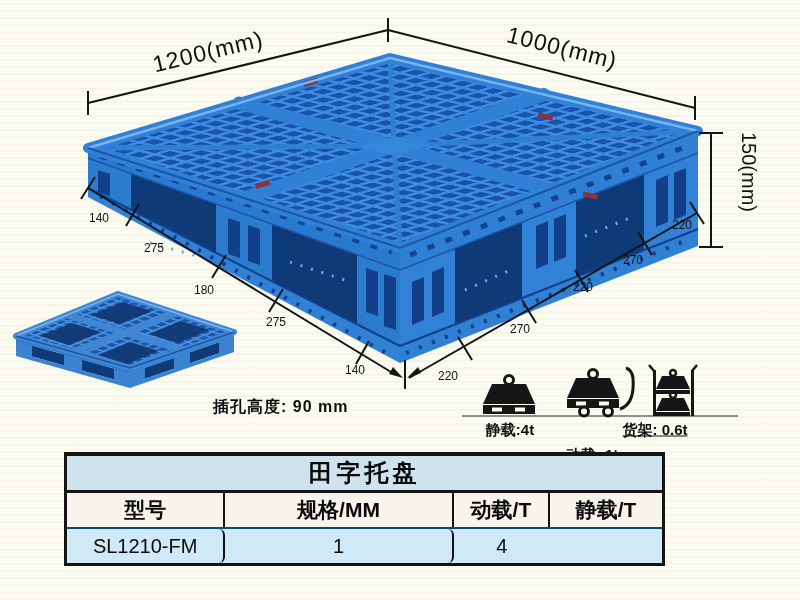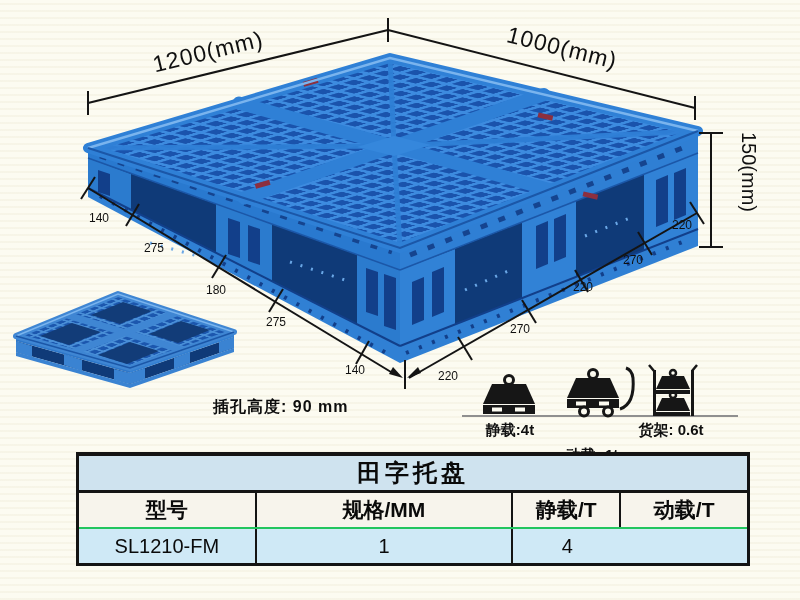--- a/index.html
+++ b/index.html
@@ -7,30 +7,30 @@
   .page{position:relative;width:800px;height:600px;overflow:hidden;
         background-color:#fcfbf1;
         background-image:repeating-linear-gradient(0deg, rgba(228,222,196,0.22) 0 2px, rgba(255,255,255,0) 2px 7px);}
   .art{position:absolute;left:0;top:0;}
   .lbl{position:absolute;color:#101010;white-space:nowrap;transform:translate(-50%,-50%);}
   .dim-big{font-size:23px;letter-spacing:1px;}
   .dim-small{font-size:12px;font-weight:500;}
   .spec-line{position:absolute;left:213px;font-size:16px;font-weight:bold;color:#0d0d0d;white-space:nowrap;letter-spacing:1px;}
   .load-lbl{font-size:15px;font-weight:bold;}
   
-  .tbl{position:absolute;left:76px;top:452px;width:674px;border:3px solid #141414;border-top-width:4px;background:#fff;box-sizing:border-box;}
+  .tbl{position:absolute;left:64px;top:452px;width:601px;border:3px solid #141414;border-top-width:4px;background:#fff;box-sizing:border-box;}
   .tbl-title{height:34px;line-height:34px;text-align:center;background:#cfe3ef;border-bottom:3px solid #141414;
              font-size:24px;font-weight:bold;letter-spacing:4px;color:#0a0a0a;}
   .tbl-row{display:grid;grid-template-columns:26.6% 38.4% 16.2% 18.8%;}
-  .tbl-row.hdr{background:#f7f4ec;border-bottom:2px solid #22c55e;}
+  .tbl-row.hdr{background:#f7f4ec;border-bottom:2px solid #0c4a6e;}
   .tbl-row.dat{background:#cfe9f6;}
   .tbl-row .c{height:34px;line-height:34px;text-align:center;border-right:2px solid #141414;color:#0a0a0a;overflow:hidden;}
   .tbl-row .c:last-child{border-right:none;}
   .tbl-row.hdr .c{font-size:21px;font-weight:bold;}
-  .tbl-row.dat .c{font-size:20px;font-weight:500;}
+  .tbl-row.dat .c{font-size:20px;font-weight:500;border-radius:6px;}
 </style>
 </head>
 <body>
 
 <div class="page">
 
   <svg class="art" width="800" height="600" viewBox="0 0 800 600">
     <defs>
       <pattern id="mesh" width="16" height="16" patternUnits="userSpaceOnUse" patternTransform="matrix(0.9587,-0.2857,0.9731,0.2307,88,148)">
         <rect width="16" height="16" fill="#1a53ac"></rect>
@@ -229,43 +229,43 @@
       </g>
     </g>
   </svg>
 
   <div class="lbl dim-big" style="left:208px;top:52px;transform:translate(-50%,-50%) rotate(-13.5deg);">1200(mm)</div>
   <div class="lbl dim-big" style="left:562px;top:48px;transform:translate(-50%,-50%) rotate(14deg);">1000(mm)</div>
   <div class="lbl" style="left:748px;top:172px;font-size:20px;transform:translate(-50%,-50%) rotate(90deg);">150(mm)</div>
 
   <div class="lbl dim-small" style="left:99px;top:218px;">140</div>
   <div class="lbl dim-small" style="left:154px;top:248px;">275</div>
-  <div class="lbl dim-small" style="left:216px;top:290px;text-align:right;">180</div>
+  <div class="lbl dim-small" style="left:204px;top:290px;text-align:right;">180</div>
   <div class="lbl dim-small" style="left:276px;top:322px;">275</div>
   <div class="lbl dim-small" style="left:355px;top:370px;">140</div>
 
   <div class="lbl dim-small" style="left:448px;top:376px;">220</div>
   <div class="lbl dim-small" style="left:520px;top:329px;">270</div>
   <div class="lbl dim-small" style="left:583px;top:287px;">220</div>
   <div class="lbl dim-small" style="left:633px;top:260px;">270</div>
   <div class="lbl dim-small" style="left:682px;top:225px;">220</div>
 
   <div class="spec-line" style="top:397px;">插孔高度: 90 mm</div>
 
   <div class="lbl load-lbl" style="left:510px;top:430px;">静载:4t</div>
   <div class="lbl load-lbl" style="left:592px;top:455px;">动载: 1t</div>
-  <div class="lbl load-lbl" style="left:671px;top:430px;">货架: 0.6t</div>
+  <div class="lbl load-lbl" style="left:655px;top:430px;text-decoration:underline;">货架: 0.6t</div>
 
   <div class="tbl">
     <div class="tbl-title">田字托盘</div>
     <div class="tbl-row hdr">
       <div class="c">型号</div>
       <div class="c">规格/MM</div>
+      <div class="c">动载/T</div>
       <div class="c">静载/T</div>
-      <div class="c">动载/T</div>
     </div>
     <div class="tbl-row dat">
       <div class="c">SL1210-FM</div>
       <div class="c">1</div>
       <div class="c">4</div>
     </div>
   </div>
 
 </div>
 

